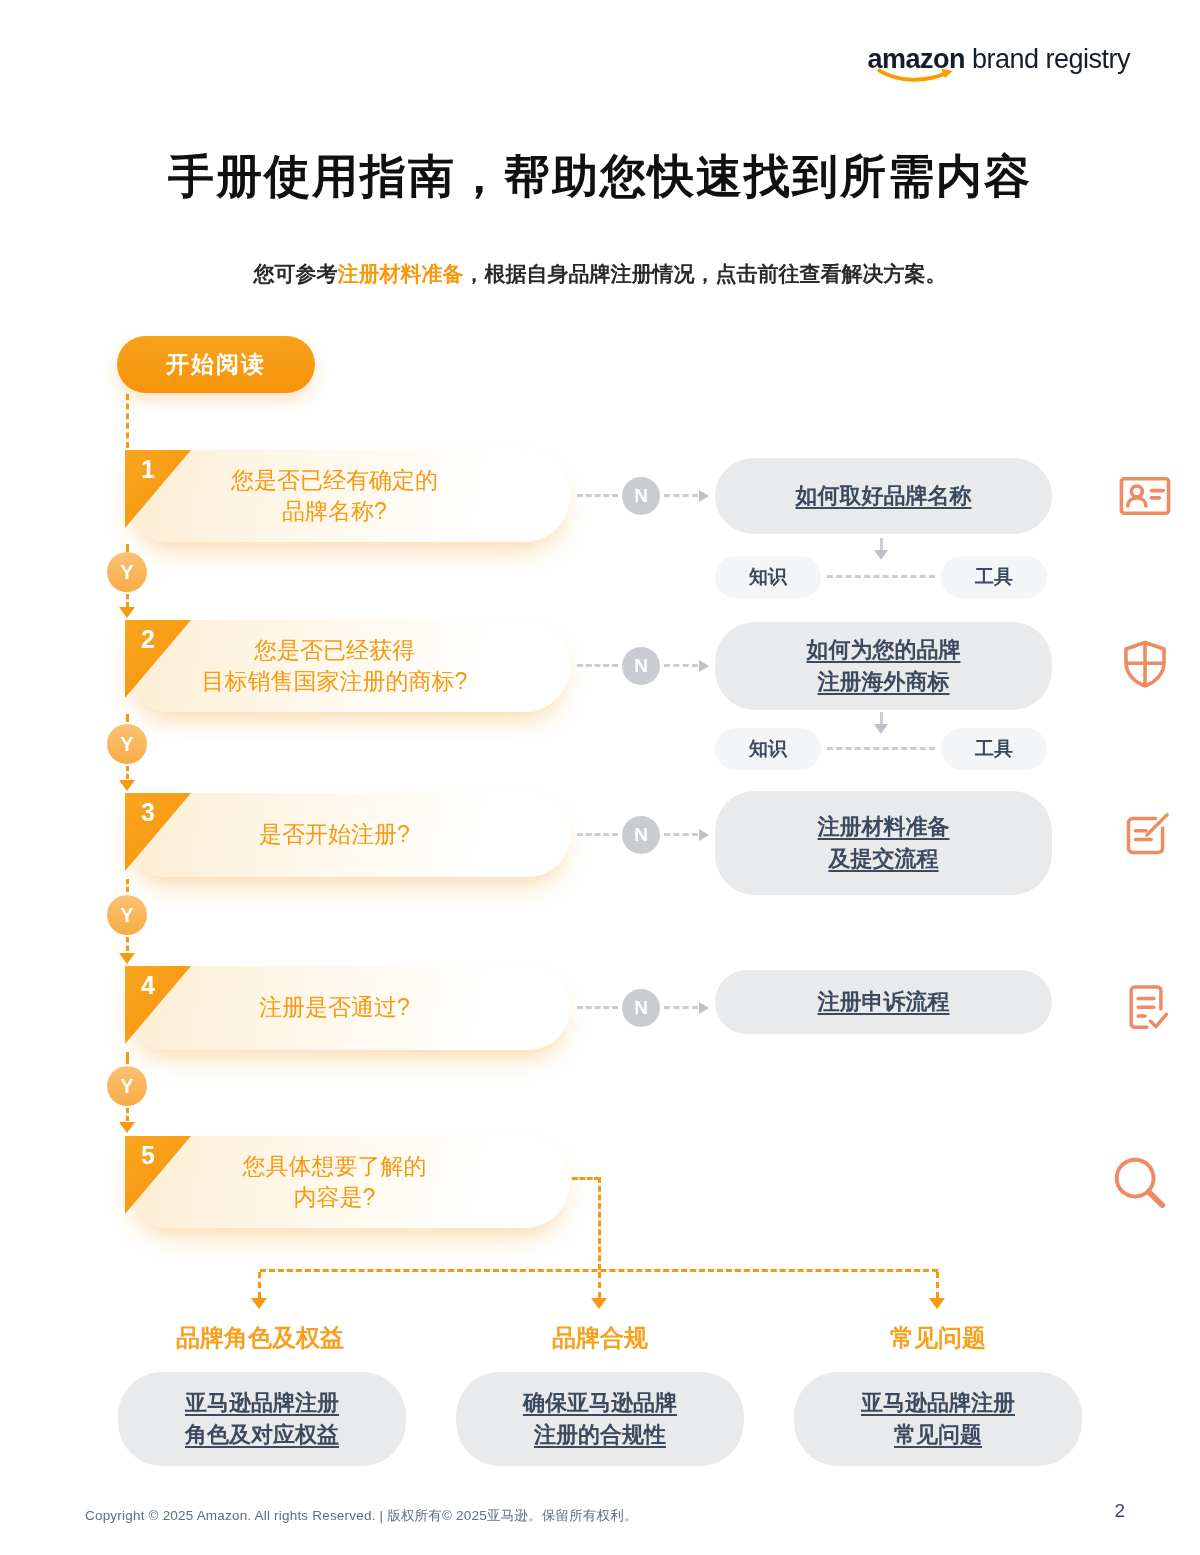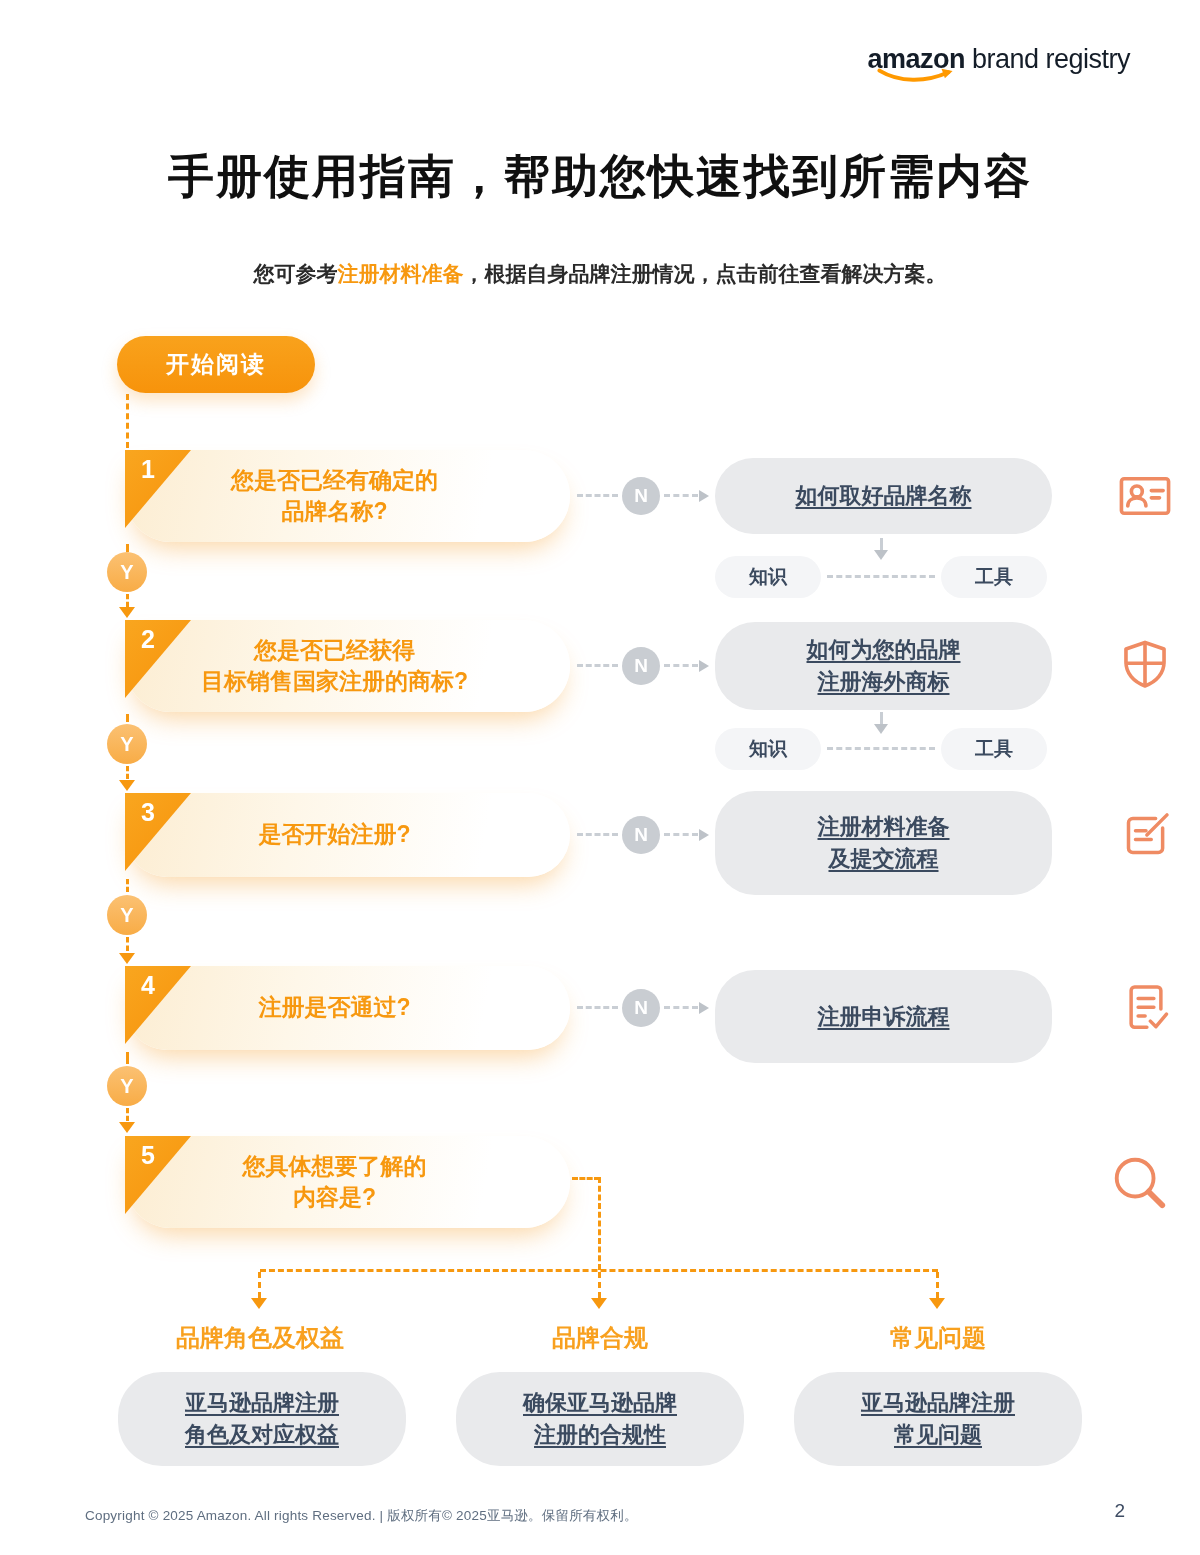--- a/index.html
+++ b/index.html
@@ -38,21 +38,21 @@
 
   .start{position:absolute;left:117px;top:336px;width:198px;height:57px;border-radius:29px;
     background:linear-gradient(180deg,#F9A21C,#F7930B);display:flex;align-items:center;justify-content:center;
     color:#fff;font-size:23px;font-weight:700;letter-spacing:2px;box-shadow:0 8px 16px rgba(247,150,30,.25)}
 
   .qcard{position:absolute;left:125px;width:445px;border-radius:0 46px 46px 46px;
     background:linear-gradient(100deg,#FCEDD2 0%,#FEF7E9 38%,#ffffff 80%);
     box-shadow:0 14px 26px -8px rgba(244,152,30,.40);
     display:flex;align-items:center;justify-content:center;text-align:center;
     padding-left:70px;padding-right:96px;
-    color:var(--orange);font-size:23px;font-weight:700;line-height:1.35}
+    color:var(--orange);font-size:23px;font-weight:400;line-height:1.35}
   .fold{position:absolute;left:0;top:0;width:66px;height:78px;
     background:linear-gradient(135deg,#F9A61F,#F7920A);
     clip-path:polygon(0 0,100% 0,0 100%)}
   .fold span{position:absolute;left:16px;top:5px;color:#fff;font-size:25px;font-weight:700}
   .qicon{position:absolute;right:26px;top:50%;transform:translateY(-50%);color:var(--salmon);display:flex}
 
   .ynode{position:absolute;left:107px;width:40px;height:40px;border-radius:50%;
     background:linear-gradient(180deg,#FBC173,#F8AC46);display:flex;align-items:center;justify-content:center;
     color:#fff;font-size:20px;font-weight:700}
   .nnode{position:absolute;width:38px;height:38px;border-radius:50%;background:var(--node-gray);
@@ -184,21 +184,21 @@
     <svg width="56" height="56" viewBox="0 0 32 32" fill="none" stroke="currentColor" stroke-width="2" stroke-linecap="round" stroke-linejoin="round">
       <path d="M24.5 16.5V6A2 2 0 0 0 22.5 4H9.5A2 2 0 0 0 7.5 6v19a2 2 0 0 0 2 2h7"></path>
       <path d="M11.5 10.5h9M11.5 15.5h9M11.5 20.5h4"></path>
       <path d="M18.5 23.5l3.2 3.2 6-7.2"></path>
     </svg>
   </span>
   <div class="hd" style="left:577px;top:1006px;width:41px"></div>
   <div class="nnode" style="left:622px;top:989px">N</div>
   <div class="hd" style="left:664px;top:1006px;width:34px"></div>
   <div class="arr-r" style="left:699px;top:1002px"></div>
-  <div class="acard" style="top:970px;height:93px">注册申诉流程</div>
+  <div class="acard" style="top:970px;height:64px">注册申诉流程</div>
 
   <div class="vd" style="left:126px;top:1052px;height:12px"></div>
   <div class="ynode" style="top:1066px">Y</div>
   <div class="vd" style="left:126px;top:1108px;height:13px"></div>
   <div class="arr-d-o" style="left:119px;top:1122px"></div>
 
   <div class="qcard ml" style="top:1136px;height:92px">您具体想要了解的
 内容是?</div>
   <div class="fold" style="left:125px;top:1136px">
       <span>5</span>

